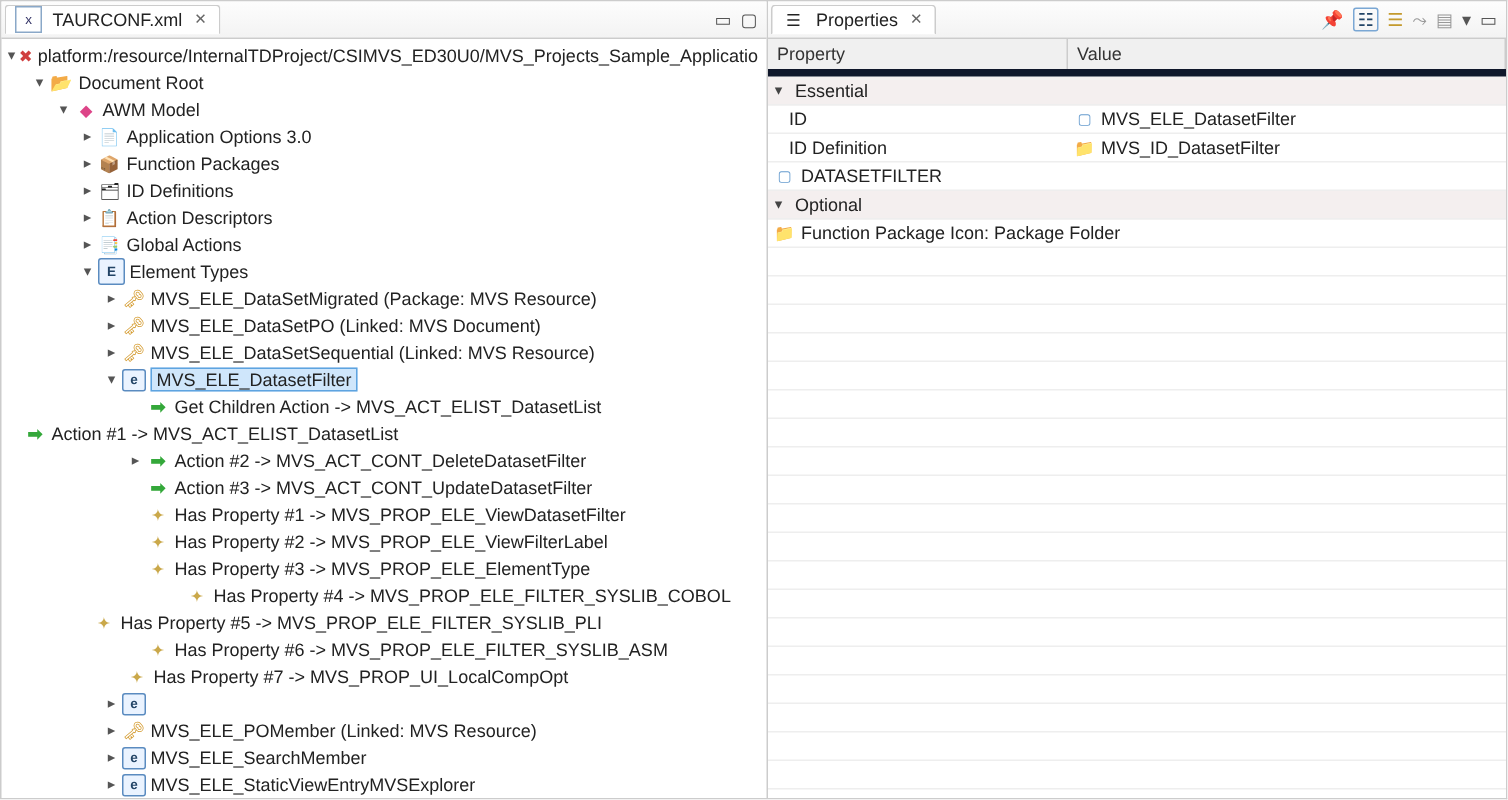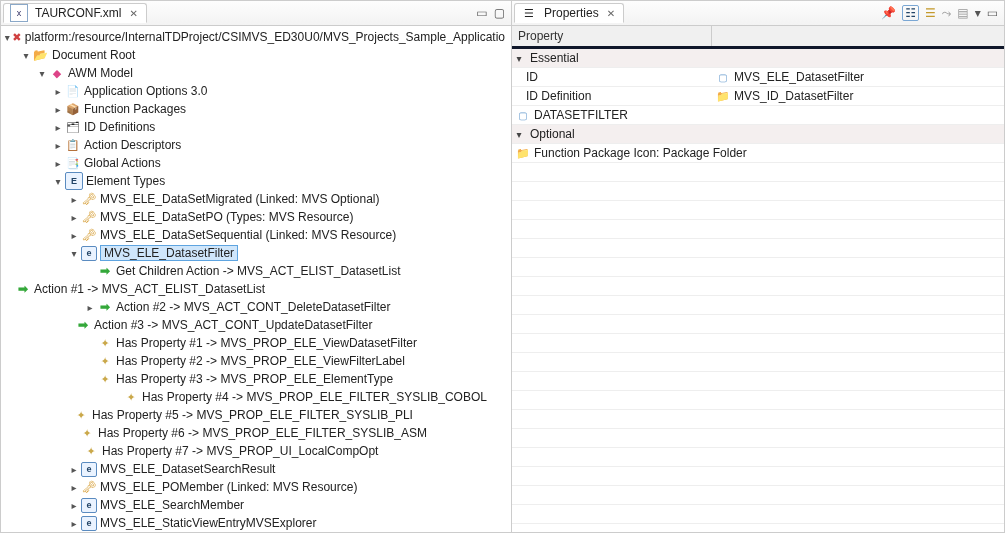--- a/index.html
+++ b/index.html
@@ -30,21 +30,21 @@
   .i-id::before { content:"🗂"; }
   .i-ad::before { content:"📋"; }
   .i-ga::before { content:"📑"; }
   .i-et { background:#eaf3ff; border:1px solid #5a8bc0; color:#246; font-weight:bold; border-radius:2px; font-size:9px; padding:0 0px; }
   .i-key::before { content:"🗝"; color:#d49a2d; font-size:12px; }
   .i-e { border:1px solid #5a8bc0; color:#246; font-weight:bold; border-radius:2px; font-size:9px; width:14px; height:13px; background:#eaf3ff; }
   .i-green::before { content:"➡"; color:#34a83a; font-weight:bold; font-size:12px; }
   .i-prop::before { content:"✦"; color:#caa84a; font-size:11px; }
   .i-attr::before { content:"▢"; color:#6b9fd0; font-size:10px; }
   .i-fpicon::before { content:"📁"; color:#d49a2d; }
-  .props-header { display:flex; background:#f0f0f0; border-bottom:3px solid #0f172a; height:20px; }
+  .props-header { display:flex; background:#f0f0f0; border-bottom:5px solid #0f172a; height:20px; }
   .phcol { box-sizing:border-box; padding:3px 6px; font-weight:normal; border-right:1px solid #ccc; color:#333; }
   .phcol.prop { width:200px; }
   .phcol.val { flex:1; }
   .props-body { flex:1; overflow:auto; font-size:12px; }
   .prow { display:flex; border-bottom:1px solid #eee; height:18px; align-items:center; }
   .prow .c1 { width:200px; box-sizing:border-box; display:flex; align-items:center; }
   .prow .c2 { flex:1; display:flex; align-items:center; gap:4px; padding-left:4px; }
   .group-row { background:#f4efef; }
   .grp-caret { width:14px; text-align:center; font-size:10px; color:#444; }
   .plabel { padding-left:4px; }
@@ -114,26 +114,26 @@
     </div>
     <div class="row" style="padding-left:50px">
       <span class="expander">▾</span>
       <span class="icon i-et">E</span>
       <span class="label">Element Types</span>
     </div>
 
     <div class="row" style="padding-left:66px">
       <span class="expander">▸</span>
       <span class="icon i-key"></span>
-      <span class="label">MVS_ELE_DataSetMigrated (Linked: MVS Optional)</span>
+      <span class="label">MVS_ELE_DataSetMigrated (Package: MVS Resource)</span>
     </div>
     <div class="row" style="padding-left:66px">
       <span class="expander">▸</span>
       <span class="icon i-key"></span>
-      <span class="label">MVS_ELE_DataSetPO (Types: MVS Resource)</span>
+      <span class="label">MVS_ELE_DataSetPO (Linked: MVS Document)</span>
     </div>
     <div class="row" style="padding-left:66px">
       <span class="expander">▸</span>
       <span class="icon i-key"></span>
       <span class="label">MVS_ELE_DataSetSequential (Linked: MVS Resource)</span>
     </div>
     <div class="row" style="padding-left:66px">
       <span class="expander">▾</span>
       <span class="icon i-e">e</span>
       <span class="label sel">MVS_ELE_DatasetFilter</span>
@@ -147,21 +147,21 @@
     <div class="row" style="">
       <span class="expander"></span>
       <span class="icon i-green"></span>
       <span class="label">Action #1  -&gt; MVS_ACT_ELIST_DatasetList</span>
     </div>
     <div class="row" style="padding-left:82px">
       <span class="expander">▸</span>
       <span class="icon i-green"></span>
       <span class="label">Action #2  -&gt; MVS_ACT_CONT_DeleteDatasetFilter</span>
     </div>
-    <div class="row" style="padding-left:60px">
+    <div class="row" style="padding-left:82px">
       <span class="expander"></span>
       <span class="icon i-green"></span>
       <span class="label">Action #3  -&gt; MVS_ACT_CONT_UpdateDatasetFilter</span>
     </div>
 
     <div class="row" style="padding-left:82px">
         <span class="expander"></span>
         <span class="icon i-prop"></span>
         <span class="label">Has Property #1 -&gt; MVS_PROP_ELE_ViewDatasetFilter</span>
       </div>
@@ -173,40 +173,39 @@
     <div class="row" style="padding-left:82px">
         <span class="expander"></span>
         <span class="icon i-prop"></span>
         <span class="label">Has Property #3 -&gt; MVS_PROP_ELE_ElementType</span>
       </div>
     <div class="row" style="padding-left:108px">
         <span class="expander"></span>
         <span class="icon i-prop"></span>
         <span class="label">Has Property #4 -&gt; MVS_PROP_ELE_FILTER_SYSLIB_COBOL</span>
       </div>
-    <div class="row" style="padding-left:58px">
+    <div class="row" style="padding-left:46px">
         <span class="expander"></span>
         <span class="icon i-prop"></span>
         <span class="label">Has Property #5 -&gt; MVS_PROP_ELE_FILTER_SYSLIB_PLI</span>
       </div>
-    <div class="row" style="padding-left:64px">
+    <div class="row" style="padding-left:82px">
         <span class="expander"></span>
         <span class="icon i-prop"></span>
         <span class="label">Has Property #6 -&gt; MVS_PROP_ELE_FILTER_SYSLIB_ASM</span>
       </div>
     <div class="row" style="padding-left:68px">
         <span class="expander"></span>
         <span class="icon i-prop"></span>
         <span class="label">Has Property #7 -&gt; MVS_PROP_UI_LocalCompOpt</span>
       </div>
 
     <div class="row" style="padding-left:66px">
       <span class="expander">▸</span>
       <span class="icon i-e">e</span>
-      <span class="label">MVS_ELE_DatasetSearchResult</span>
     </div>
     <div class="row" style="padding-left:66px">
       <span class="expander">▸</span>
       <span class="icon i-key"></span>
       <span class="label">MVS_ELE_POMember (Linked: MVS Resource)</span>
     </div>
     <div class="row" style="padding-left:66px">
       <span class="expander">▸</span>
       <span class="icon i-e">e</span>
       <span class="label">MVS_ELE_SearchMember</span>
@@ -233,20 +232,21 @@
       <span style="color:#c49a2d">☰</span>
       <span style="color:#999">⤳</span>
       <span style="color:#999">▤</span>
       <span style="color:#555">▾</span>
       <span style="color:#555">▭</span>
     </div>
   </div>
 
   <div class="props-header">
     <div class="phcol prop">Property</div>
+    <div class="phcol val">Value</div>
   </div>
 
   <div class="props-body">
     <div class="prow group-row">
       <div class="c1">
           <span class="grp-caret">▾</span>
           <span class="plabel">Essential</span>
         </div>
       <div class="c2"></div>
     </div>

